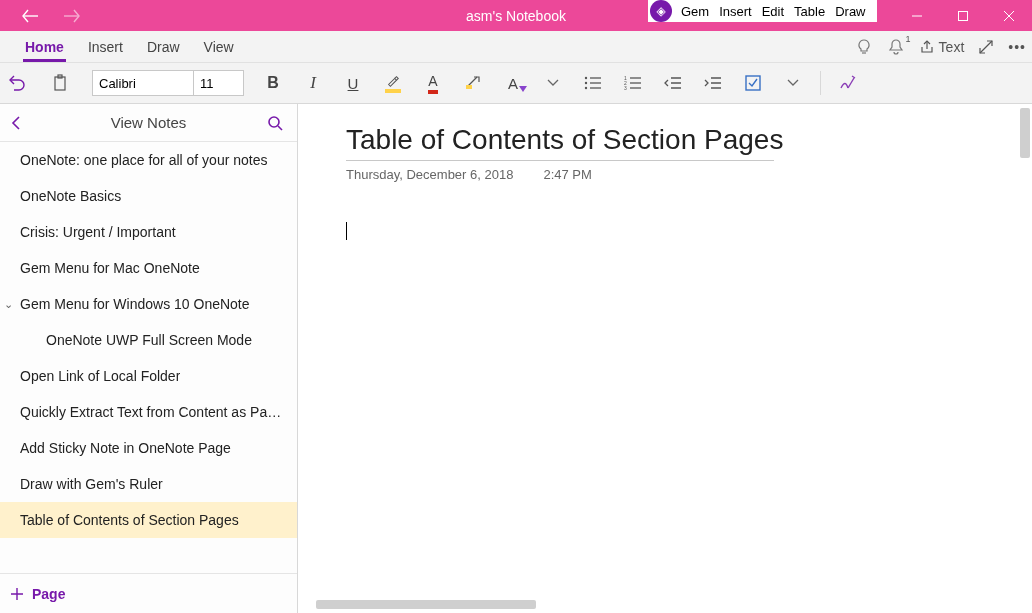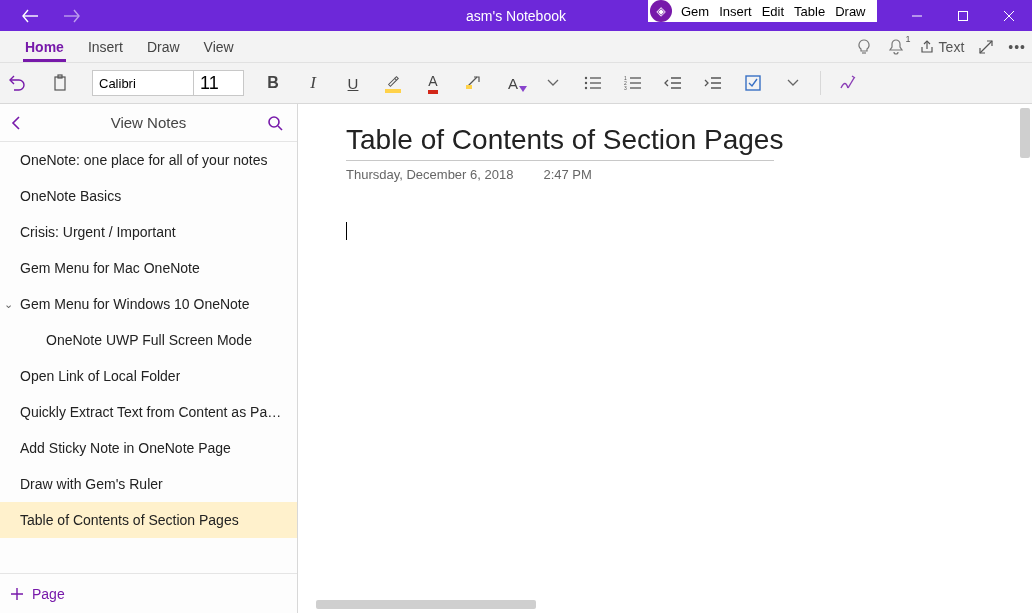--- a/index.html
+++ b/index.html
@@ -1,18 +1,18 @@
 <!DOCTYPE html>
 <html><head>
 <meta charset="utf-8">
 <style>
   * { box-sizing: border-box; margin: 0; padding: 0; font-family: "Segoe UI", Arial, sans-serif; }
   html, body { width: 1032px; height: 613px; overflow: hidden; background: #fff; }
   
-  .titlebar { height: 31px; background: #6d28d9; display: flex; align-items: center; color: #fff; position: relative; }
+  .titlebar { height: 31px; background: #ec4899; display: flex; align-items: center; color: #fff; position: relative; }
   .tb-nav { display: flex; align-items: center; gap: 26px; padding-left: 22px; }
   .tb-nav svg { stroke: #fff; }
   .tb-title { position: absolute; left: 0; right: 0; text-align: center; font-size: 14px; color: #fff; }
   .tb-gem-group { position: absolute; left: 648px; top: 0; height: 22px; background: #fff; color: #000; display: flex; align-items: center; font-size: 13px; padding-right: 6px; }
   .tb-gem-icon { width: 22px; height: 22px; background: #7719AA; border-radius: 50%; color: #fff; display: inline-flex; align-items: center; justify-content: center; font-size: 12px; margin: 0 4px 0 2px; }
   .tb-gem-item { padding: 0 5px; }
   .tb-winctrl { margin-left: auto; display: flex; }
   .tb-winbtn { width: 46px; height: 31px; display: flex; align-items: center; justify-content: center; }
   
   .ribbontabs { height: 32px; background: #F3F3F3; display: flex; align-items: center; padding-left: 13px; border-bottom: 1px solid #e1e1e1; position: relative; }
@@ -22,36 +22,36 @@
   .ribbontabs .rightctrls { position: absolute; right: 6px; top: 0; height: 32px; display: flex; align-items: center; gap: 14px; color: #555; font-size: 14px; }
   .share-grp { display: flex; align-items: center; gap: 4px; }
   .badge-sup { position: relative; }
   .badge-sup::after { content: attr(data-badge); position: absolute; top: -4px; right: -6px; font-size: 9px; color: #555; }
   
   .toolbar { height: 41px; background: #F3F3F3; border-bottom: 1px solid #d8d8d8; display: flex; align-items: center; padding: 0 0; gap: 6px; }
   .tbtn { width: 34px; height: 30px; display: flex; align-items: center; justify-content: center; color: #444; position: relative; }
   .tbtn.wide { width: 40px; }
   .font-box { display: flex; border: 1px solid #c8c8c8; background: #fff; height: 26px; margin: 0 6px; }
   .font-name { width: 100px; border: none; padding: 0 6px; font-size: 13px; outline: none; }
-  .font-size { width: 50px; border: none; border-left: 1px solid #c8c8c8; padding: 0 6px; font-size: 18px; outline: none; }
+  .font-size { width: 50px; border: none; border-left: 1px solid #c8c8c8; padding: 0 6px; font-size: 13px; outline: none; }
   .divider-v { width: 1px; height: 24px; background: #d8d8d8; margin: 0 4px; } 
   .hl-under { border-bottom: 4px solid #FFD24A; padding-bottom: 1px; }
   .fc-under { border-bottom: 4px solid #D22719; padding-bottom: 1px; }
   
   .main { display: flex; height: calc(613px - 31px - 32px - 41px); }
   .sidebar { width: 298px; border-right: 1px solid #d8d8d8; background: #fdfdfd; display: flex; flex-direction: column; }
   .side-head { height: 38px; display: flex; align-items: center; justify-content: center; position: relative; border-bottom: 1px solid #e5e5e5; color: #444; font-size: 15px; }
   .side-head .back { position: absolute; left: 10px; color: #7719AA; }
   .side-head .search { position: absolute; right: 14px; color: #7719AA; }
   .pagelist { flex: 1; overflow: hidden; }
   .page-item { height: 36px; display: flex; align-items: center; padding-left: 20px; font-size: 14px; color: #222; white-space: nowrap; overflow: hidden; text-overflow: ellipsis; position: relative; padding-right: 10px; }
   .page-item.child { padding-left: 46px; }
   .page-item .chev { position: absolute; left: 4px; color: #666; font-size: 11px; }
   .page-item.selected { background: #FFF1CC; }
-  .side-foot { height: 40px; border-top: 1px solid #e5e5e5; display: flex; align-items: center; padding-left: 10px; color: #7719AA; font-size: 14px; gap: 8px; }
+  .side-foot { height: 40px; border-top: 1px solid #e5e5e5; display: flex; align-items: center; padding-left: 10px; color: #7719AA; font-size: 14px; gap: 8px; font-weight: bold; }
   
   .canvas { flex: 1; position: relative; background: #fff; }
   .canvas-inner { padding: 20px 0 0 48px; }
   .page-title { font-size: 28px; font-weight: 400; color: #222; font-family: "Calibri Light","Segoe UI Light","Segoe UI",Arial,sans-serif; }
   .title-rule { width: 428px; height: 1px; background: #c8c8c8; margin-top: 4px; }
   .meta { display: flex; gap: 30px; font-size: 13px; color: #666; margin-top: 6px; }
   .cursor { width: 1px; height: 18px; background: #000; margin-top: 40px; }
   .canvas .vscroll { position: absolute; right: 2px; top: 4px; width: 10px; height: 50px; background: #cfcfcf; border-radius: 2px; }
   .canvas .hscroll { position: absolute; left: 18px; bottom: 4px; width: 220px; height: 9px; background: #cfcfcf; border-radius: 2px; }
   svg { display: block; }

